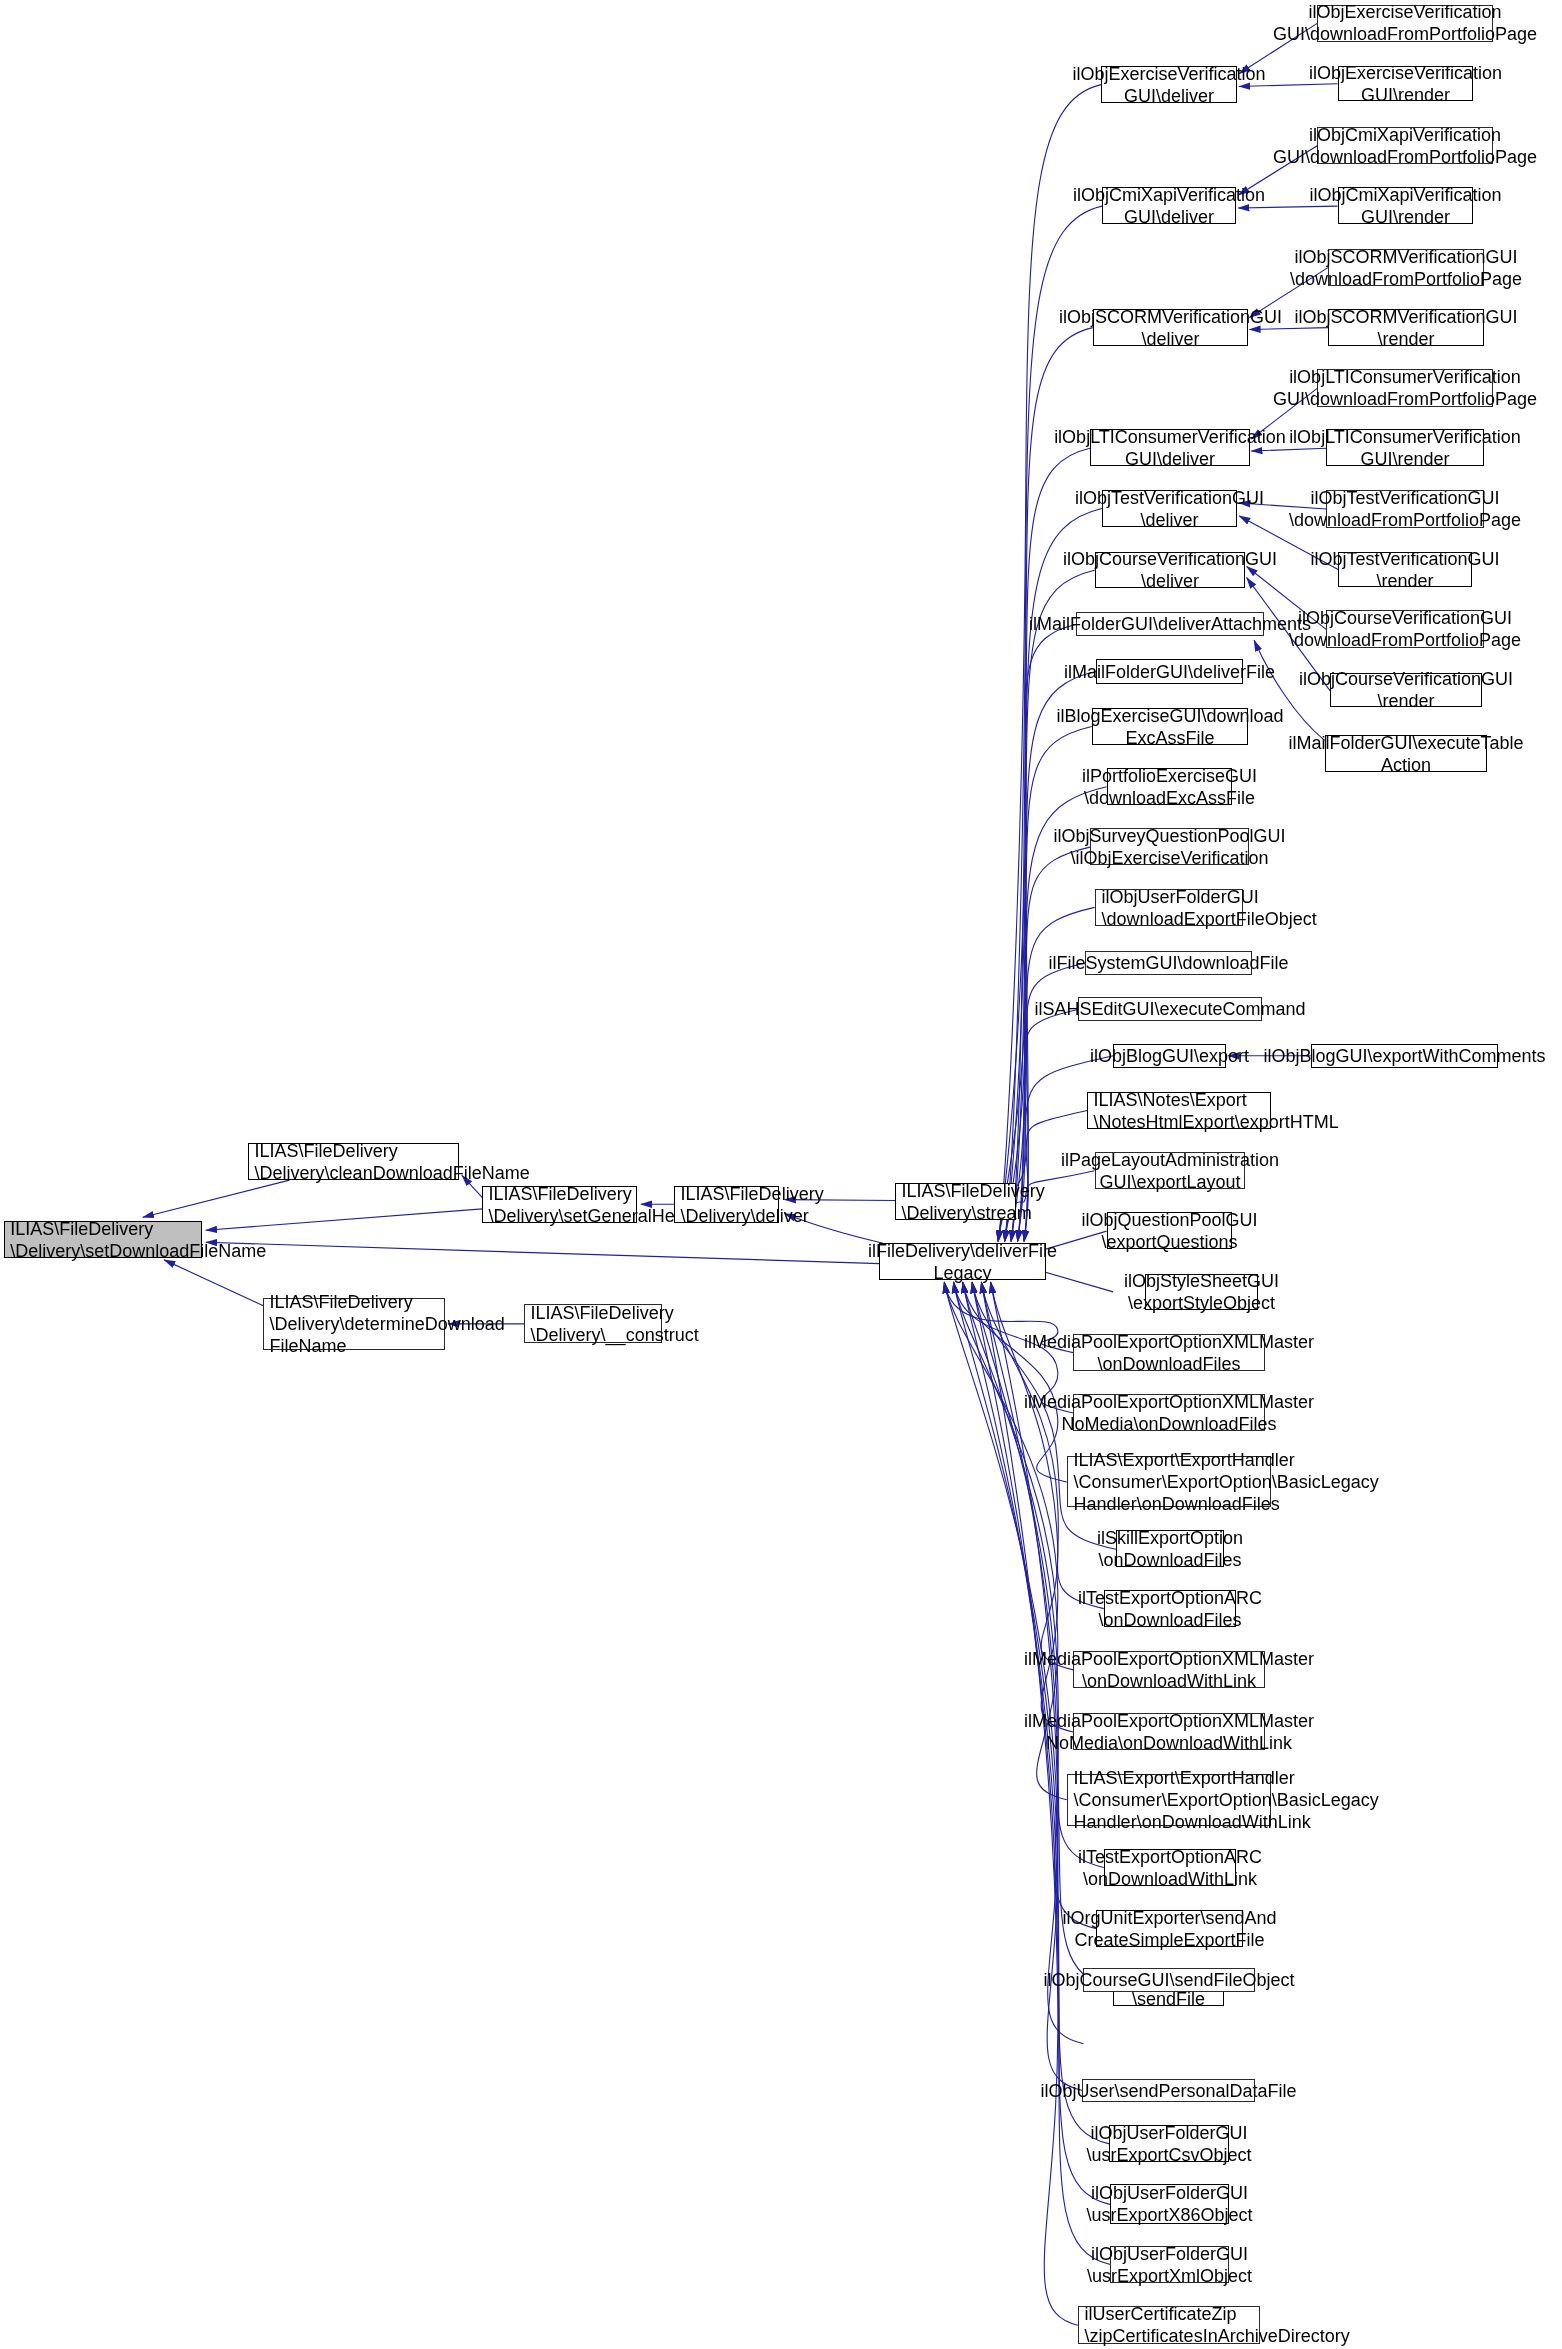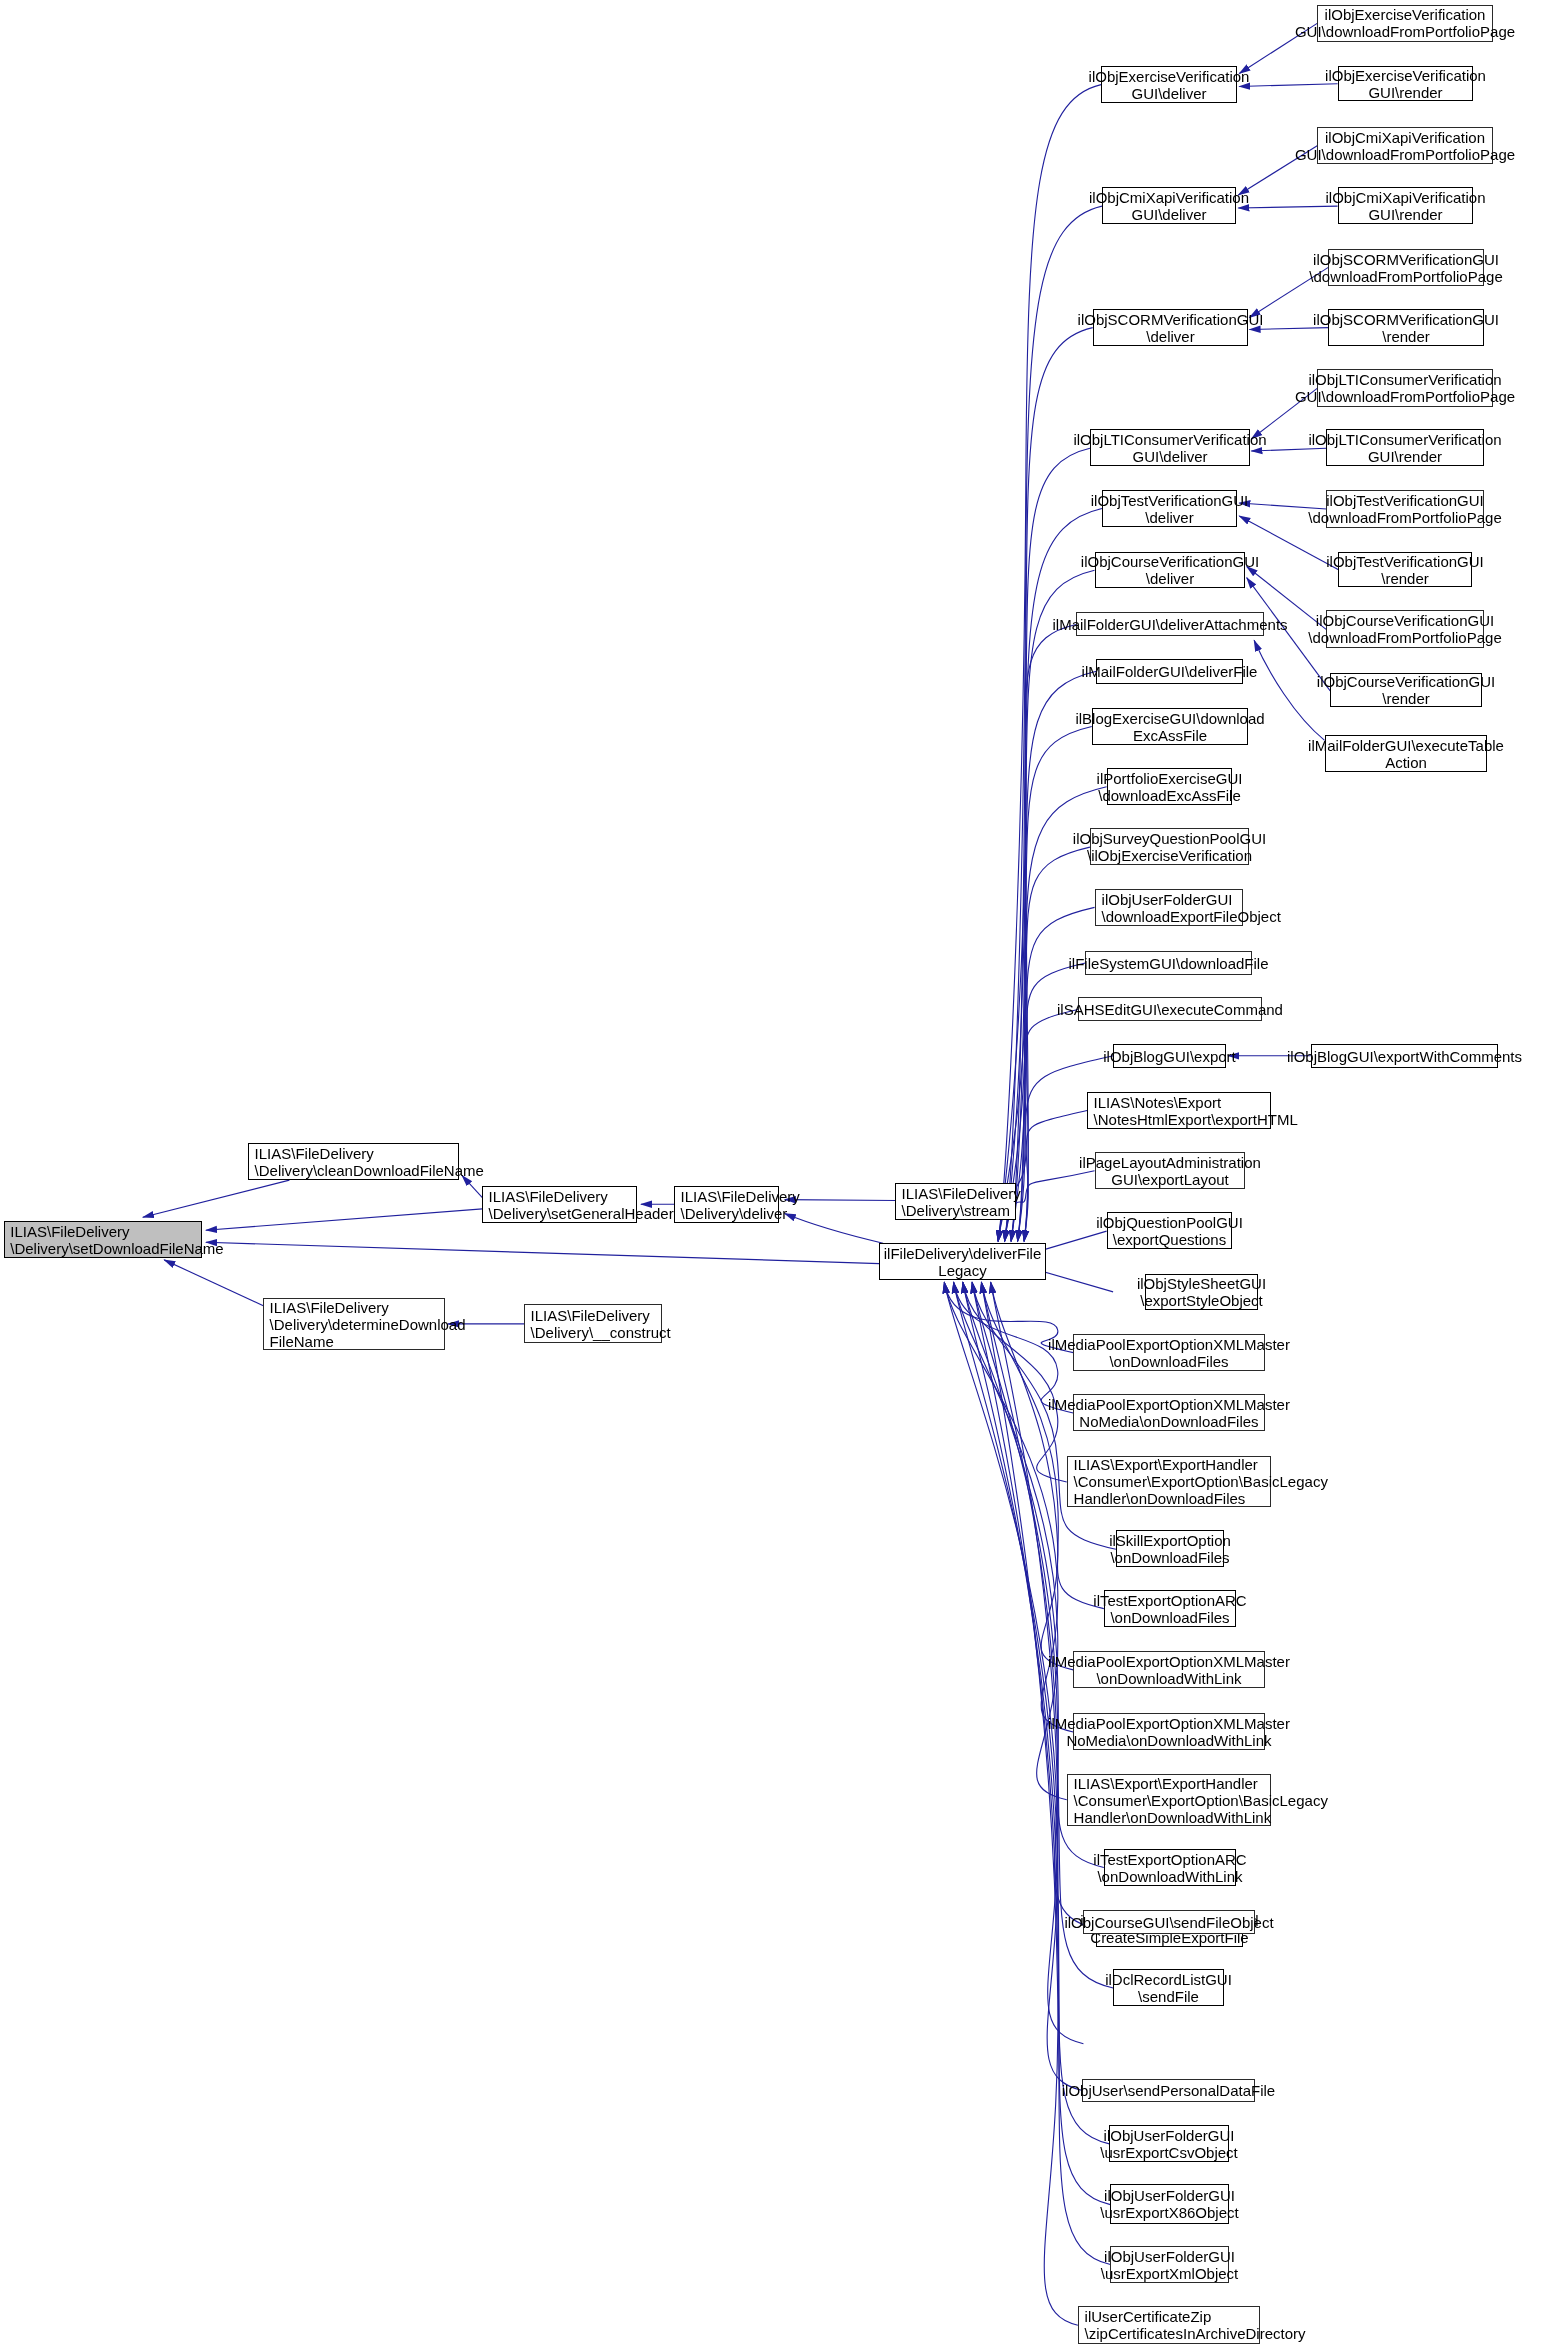--- a/index.html
+++ b/index.html
@@ -1,21 +1,21 @@
 <!DOCTYPE html>
 <html style="font-size:15px"><head>
 <meta charset="utf-8">
 <style>
   html,body{margin:0;padding:0;background:#ffffff;}
   #canvas{position:relative;width:1563px;height:2350px;background:#ffffff;
           font-family:"Liberation Sans",sans-serif;}
   #edges{position:absolute;left:0;top:0;}
   .node{position:absolute;box-sizing:border-box;background:#ffffff;
         border:0.9px solid #000000;color:#000000;
-        font-size:15px;line-height:17px;white-space:pre-line;
+        font-size:18px;line-height:22px;white-space:pre-line;
         display:flex;align-items:center;justify-content:center;
         text-align:center;overflow:visible;}
   .node.left{justify-content:flex-start;text-align:left;padding-left:5.6px;}
   .node.bold{border-width:1.9px;border-color:#2a2a2a;}
   .node.highlight{background:#bfbfbf;border-width:1.9px;border-color:#000000;}
 </style>
 </head>
 <body>
 
 <div id="canvas">
@@ -152,21 +152,21 @@
 NoMedia\onDownloadWithLink</div>
     <div class="node bold left" style="left: 1067px; top: 1774px; width: 204px; height: 52px;">ILIAS\Export\ExportHandler
 \Consumer\ExportOption\BasicLegacy
 Handler\onDownloadWithLink</div>
     <div class="node" style="left: 1104px; top: 1849px; width: 132px; height: 37px;">ilTestExportOptionARC
 \onDownloadWithLink</div>
     <div class="node" style="left: 1096px; top: 1910px; width: 147px; height: 37px;">ilOrgUnitExporter\sendAnd
 CreateSimpleExportFile</div>
     <div class="node" style="left: 1113px; top: 1969px; width: 111px; height: 37px;">ilDclRecordListGUI
 \sendFile</div>
-    <div class="node bold" style="left: 1083px; top: 1910px; width: 172px; height: 24px;">ilObjCourseGUI\sendFileObject</div>
+    <div class="node bold" style="left: 1083px; top: 1968px; width: 172px; height: 24px;">ilObjCourseGUI\sendFileObject</div>
     <div class="node bold" style="left: 1082px; top: 2079px; width: 173px; height: 23px;">ilObjUser\sendPersonalDataFile</div>
     <div class="node" style="left: 1109px; top: 2125px; width: 120px; height: 37px;">ilObjUserFolderGUI
 \usrExportCsvObject</div>
     <div class="node" style="left: 1110px; top: 2184px; width: 119px; height: 40px;">ilObjUserFolderGUI
 \usrExportX86Object</div>
     <div class="node bold" style="left: 1110px; top: 2246px; width: 119px; height: 37px;">ilObjUserFolderGUI
 \usrExportXmlObject</div>
     <div class="node bold left" style="left: 1078px; top: 2306px; width: 182px; height: 38px;">ilUserCertificateZip
 \zipCertificatesInArchiveDirectory</div>
     <div class="node bold" style="left: 1317px; top: 4.6px; width: 176px; height: 37px;">ilObjExerciseVerification

